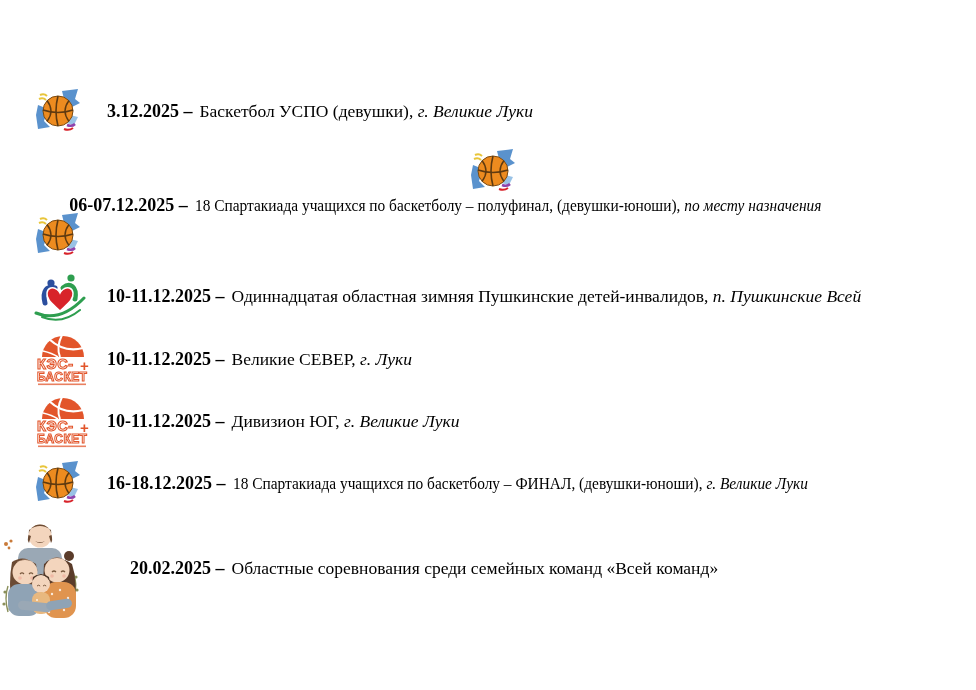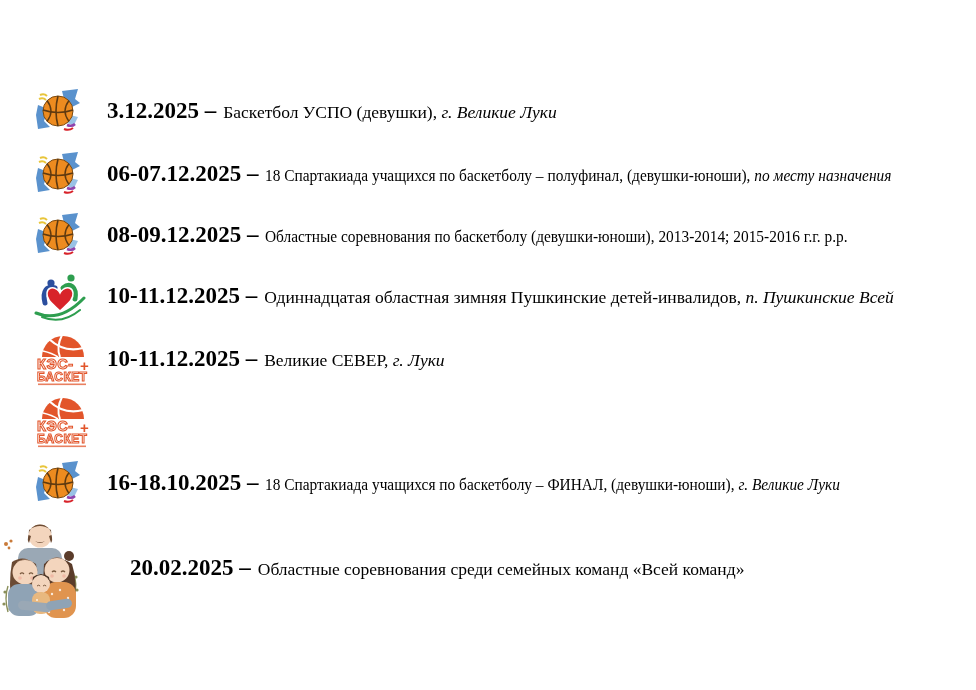--- a/index.html
+++ b/index.html
@@ -17,21 +17,21 @@
     display:flex;align-items:center;
   }
   .icon-cell{
     width:107px;box-sizing:border-box;
     display:flex;align-items:center;
     padding-left:34px;
     flex:none;
   }
   .icon-cell.wide{width:130px;padding-left:0;}
   .text-line{white-space:nowrap;line-height:1.15;}
-  .date{font-weight:bold;font-size:23px;}
+  .date{font-weight:bold;font-size:18px;}
   .desc{font-size:17.5px;margin-left:7px;}
   .desc .loc{font-style:italic;}
   .condensed{
     display:inline-block;
     transform:scaleX(0.88);
     transform-origin:0 70%;
     white-space:nowrap;
   }
   svg{display:block;}
 </style>
@@ -56,21 +56,21 @@
           <path d="M13 13.5 Q21 24 13 34.5" stroke="#5f3a10" stroke-width="1.4" fill="none"></path>
           <path d="M35 13.5 Q27 24 35 34.5" stroke="#5f3a10" stroke-width="1.4" fill="none"></path>
         </svg>
       </span>
     </div>
     <div class="text-line">
       <span class="date">3.12.2025 –</span><span class="desc"><span>Баскетбол УСПО (девушки), </span><span class="loc">г. Великие Луки</span></span>
     </div>
   </div>
 
-  <div class="row" style="top:147px;height:54px;">
+  <div class="row" style="top:147px;height:54px;flex-direction:column;">
     <div class="icon-cell">
       <span>
         <svg width="48" height="48" viewBox="0 0 48 48">
           <path d="M28 4 L44 2 L41 12 L46 16 L34 22 L30 12 Z" fill="#3d7fc4" opacity="0.85"></path>
           <path d="M4 18 L14 22 L10 34 L16 40 L4 42 L2 28 Z" fill="#3d7fc4" opacity="0.85"></path>
           <path d="M36 28 L44 30 L40 38 L32 36 Z" fill="#7fb3e0" opacity="0.8"></path>
           <path d="M6 8 Q10 6 13 9 M5 12 Q9 10 12 13" stroke="#e8c53a" stroke-width="2" fill="none"></path>
           <path d="M33 38 Q38 40 41 37" stroke="#8e44ad" stroke-width="2.5" fill="none"></path>
           <path d="M30 42 Q35 44 39 41" stroke="#d8232a" stroke-width="2" fill="none"></path>
           <circle cx="24" cy="24" r="15" fill="#ed8b1f" stroke="#7a4a12" stroke-width="1"></circle>
@@ -96,23 +96,20 @@
           <path d="M6 8 Q10 6 13 9 M5 12 Q9 10 12 13" stroke="#e8c53a" stroke-width="2" fill="none"></path>
           <path d="M33 38 Q38 40 41 37" stroke="#8e44ad" stroke-width="2.5" fill="none"></path>
           <path d="M30 42 Q35 44 39 41" stroke="#d8232a" stroke-width="2" fill="none"></path>
           <circle cx="24" cy="24" r="15" fill="#ed8b1f" stroke="#7a4a12" stroke-width="1"></circle>
           <path d="M24 9 Q20 24 24 39" stroke="#5f3a10" stroke-width="1.6" fill="none"></path>
           <path d="M9 23 Q24 28 39 23" stroke="#5f3a10" stroke-width="1.6" fill="none"></path>
           <path d="M13 13.5 Q21 24 13 34.5" stroke="#5f3a10" stroke-width="1.4" fill="none"></path>
           <path d="M35 13.5 Q27 24 35 34.5" stroke="#5f3a10" stroke-width="1.4" fill="none"></path>
         </svg>
       </span>
-    </div>
-    <div class="text-line">
-      <span class="date">08-09.12.2025 –</span><span class="desc condensed"><span>Областные соревнования по баскетболу (девушки-юноши), 2013-2014; 2015-2016 г.г. р.р.</span></span>
     </div>
   </div>
 
   <div class="row" style="top:268px;height:56px;">
     <div class="icon-cell">
       <span>
         <svg width="52" height="52" viewBox="0 0 52 52">
           <path d="M2 43 Q26 53 50 28" stroke="#2e9e4f" stroke-width="3" fill="none" stroke-linecap="round"></path>
           <path d="M8 47 Q28 55 46 40" stroke="#2e9e4f" stroke-width="2" fill="none" stroke-linecap="round"></path>
           <circle cx="17" cy="13" r="3.6" fill="#2b4e9e"></circle>
@@ -156,20 +153,23 @@
           <path d="M15 8 Q 30 22 49 17" stroke="#ffffff" stroke-width="2.2" fill="none"></path>
           <path d="M28 4 Q 22 16 26 26" stroke="#ffffff" stroke-width="2" fill="none"></path>
           <path d="M9 20 Q 18 22 24 26" stroke="#ffffff" stroke-width="1.6" fill="none"></path>
           <text x="3" y="38" font-size="14.5" font-weight="bold" fill="#ffffff" stroke="#e2552b" stroke-width="1.1" letter-spacing="0.5">КЭС-</text>
           <text x="46" y="40" font-size="15" font-weight="bold" fill="#e2552b">+</text>
           <text x="3" y="50" font-size="12" font-weight="bold" fill="#ffffff" stroke="#e2552b" stroke-width="1" letter-spacing="0.4">БАСКЕТ</text>
           <rect x="4" y="52.5" width="48" height="1.6" fill="#e2552b" opacity="0.75"></rect>
         </svg>
       </span>
     </div>
+    <div class="text-line">
+      <span class="date">10-11.12.2025 –</span><span class="desc"><span>Дивизион ЮГ, </span><span class="loc">г. Великие Луки</span></span>
+    </div>
   </div>
 
   <div class="row" style="top:455px;height:56px;">
     <div class="icon-cell">
       <span>
         <svg width="48" height="48" viewBox="0 0 48 48">
           <path d="M28 4 L44 2 L41 12 L46 16 L34 22 L30 12 Z" fill="#3d7fc4" opacity="0.85"></path>
           <path d="M4 18 L14 22 L10 34 L16 40 L4 42 L2 28 Z" fill="#3d7fc4" opacity="0.85"></path>
           <path d="M36 28 L44 30 L40 38 L32 36 Z" fill="#7fb3e0" opacity="0.8"></path>
           <path d="M6 8 Q10 6 13 9 M5 12 Q9 10 12 13" stroke="#e8c53a" stroke-width="2" fill="none"></path>
@@ -177,21 +177,21 @@
           <path d="M30 42 Q35 44 39 41" stroke="#d8232a" stroke-width="2" fill="none"></path>
           <circle cx="24" cy="24" r="15" fill="#ed8b1f" stroke="#7a4a12" stroke-width="1"></circle>
           <path d="M24 9 Q20 24 24 39" stroke="#5f3a10" stroke-width="1.6" fill="none"></path>
           <path d="M9 23 Q24 28 39 23" stroke="#5f3a10" stroke-width="1.6" fill="none"></path>
           <path d="M13 13.5 Q21 24 13 34.5" stroke="#5f3a10" stroke-width="1.4" fill="none"></path>
           <path d="M35 13.5 Q27 24 35 34.5" stroke="#5f3a10" stroke-width="1.4" fill="none"></path>
         </svg>
       </span>
     </div>
     <div class="text-line">
-      <span class="date">16-18.10.2025 –</span><span class="desc condensed"><span>18 Спартакиада учащихся по баскетболу – ФИНАЛ, (девушки-юноши), </span><span class="loc">г. Великие Луки</span></span>
+      <span class="date">16-18.12.2025 –</span><span class="desc condensed"><span>18 Спартакиада учащихся по баскетболу – ФИНАЛ, (девушки-юноши), </span><span class="loc">г. Великие Луки</span></span>
     </div>
   </div>
 
   <div class="row" style="top:512px;height:112px;">
     <div class="icon-cell wide">
       <span>
         <svg width="80" height="108" viewBox="0 0 80 108">
 
           <path d="M8 72 Q4 84 8 98" stroke="#8a8f5a" stroke-width="1.4" fill="none"></path>
           <circle cx="5" cy="78" r="1.6" fill="#8a8f5a"></circle>

